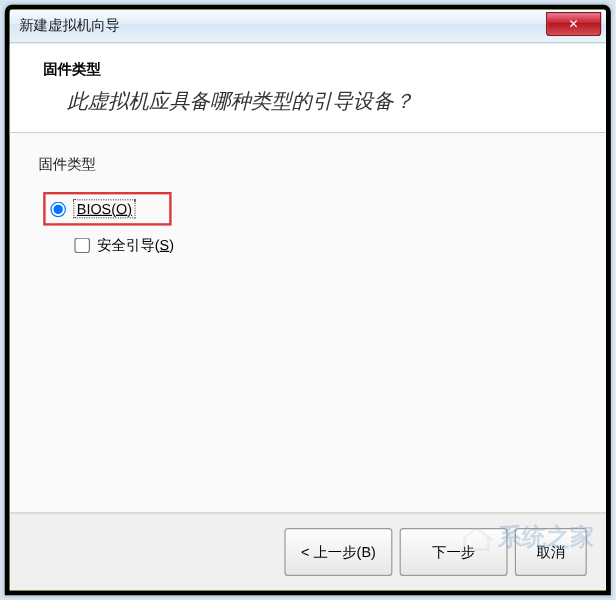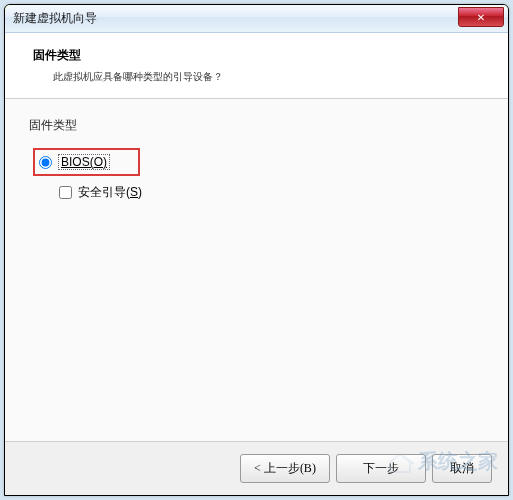--- a/index.html
+++ b/index.html
@@ -8,21 +8,21 @@
       font-size: 12px;
       background: #d4e4f0;
       width: 513px;
       height: 500px;
       padding: 4px;
     }
     .window {
       width: 100%;
       height: 100%;
       background: #bef264;
-      border: 1px solid #000000;
+      border: 4px solid #000000;
       border-radius: 6px 6px 0 0;
       overflow: hidden;
       box-shadow: 0 0 3px rgba(0,0,0,0.2);
       display: flex;
       flex-direction: column;
     }
     .titlebar {
       height: 28px;
       background: linear-gradient(#f7fbff, #e3eef9 45%, #d6e6f5 46%, #eaf3fb);
       border-bottom: 1px solid #b8cde2;
@@ -48,21 +48,21 @@
       font-size: 10px;
       cursor: pointer;
     }
     .header-section {
       background: #fff;
       border-bottom: 1px solid #cfcfcf;
       padding: 14px 20px 14px 28px;
       box-shadow: 0 1px 0 #e8e8e8;
     }
     .header-title { font-weight: bold; font-size: 12px; color: #000; margin-bottom: 6px; }
-    .header-sub { color: #333; padding-left: 20px; font-size: 10px; }
+    .header-sub { color: #333; padding-left: 20px; font-size: 17px; font-style: italic; }
     .content {
       flex: 1;
       padding: 18px 24px;
       background: #fafafa;
     }
     .group-label { color: #222; margin-bottom: 14px; font-size: 12px; }
     .radio-row {
       display: flex;
       align-items: center;
       margin: 0 0 10px 8px;
@@ -97,28 +97,27 @@
       border-top: 1px solid #cfcfcf;
       background: #f0f0f0;
       padding: 12px 16px;
       display: flex;
       justify-content: flex-end;
       gap: 6px;
       position: relative;
     }
     .btn {
       min-width: 90px;
-      height: 29px;
+      height: 40px;
       background: linear-gradient(#fefefe, #e6e6e6);
       border: 1px solid #9a9a9a;
       border-radius: 3px;
       font-size: 12px;
       cursor: pointer;
       padding: 0 10px;
-      font-family: Liberation Serif, serif;
     }
     .watermark {
       position: absolute;
       right: 10px;
       top: 6px;
       opacity: 0.35;
       pointer-events: none;
       display: flex;
       align-items: center;
       gap: 4px;

